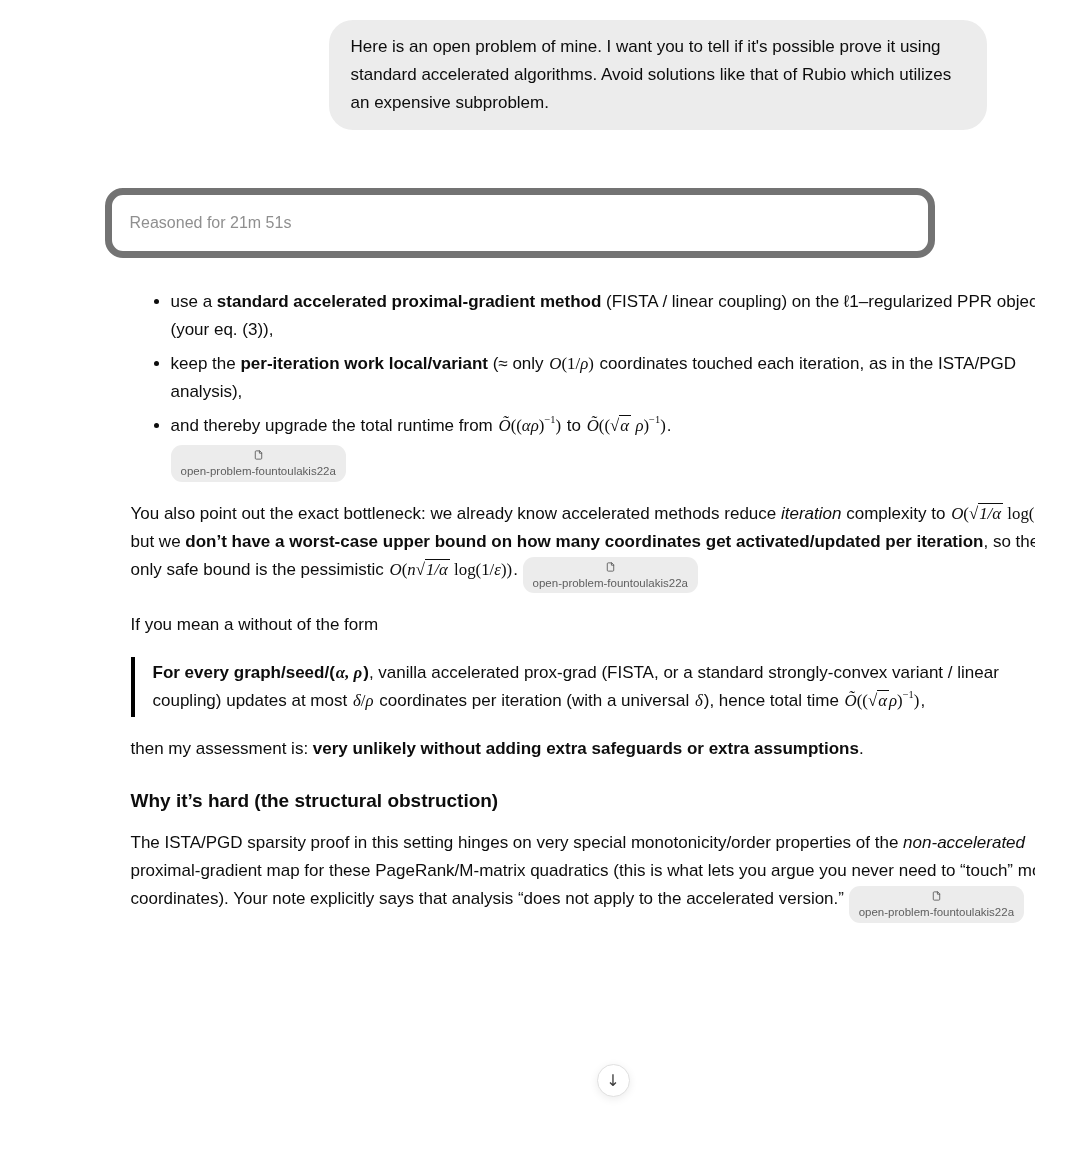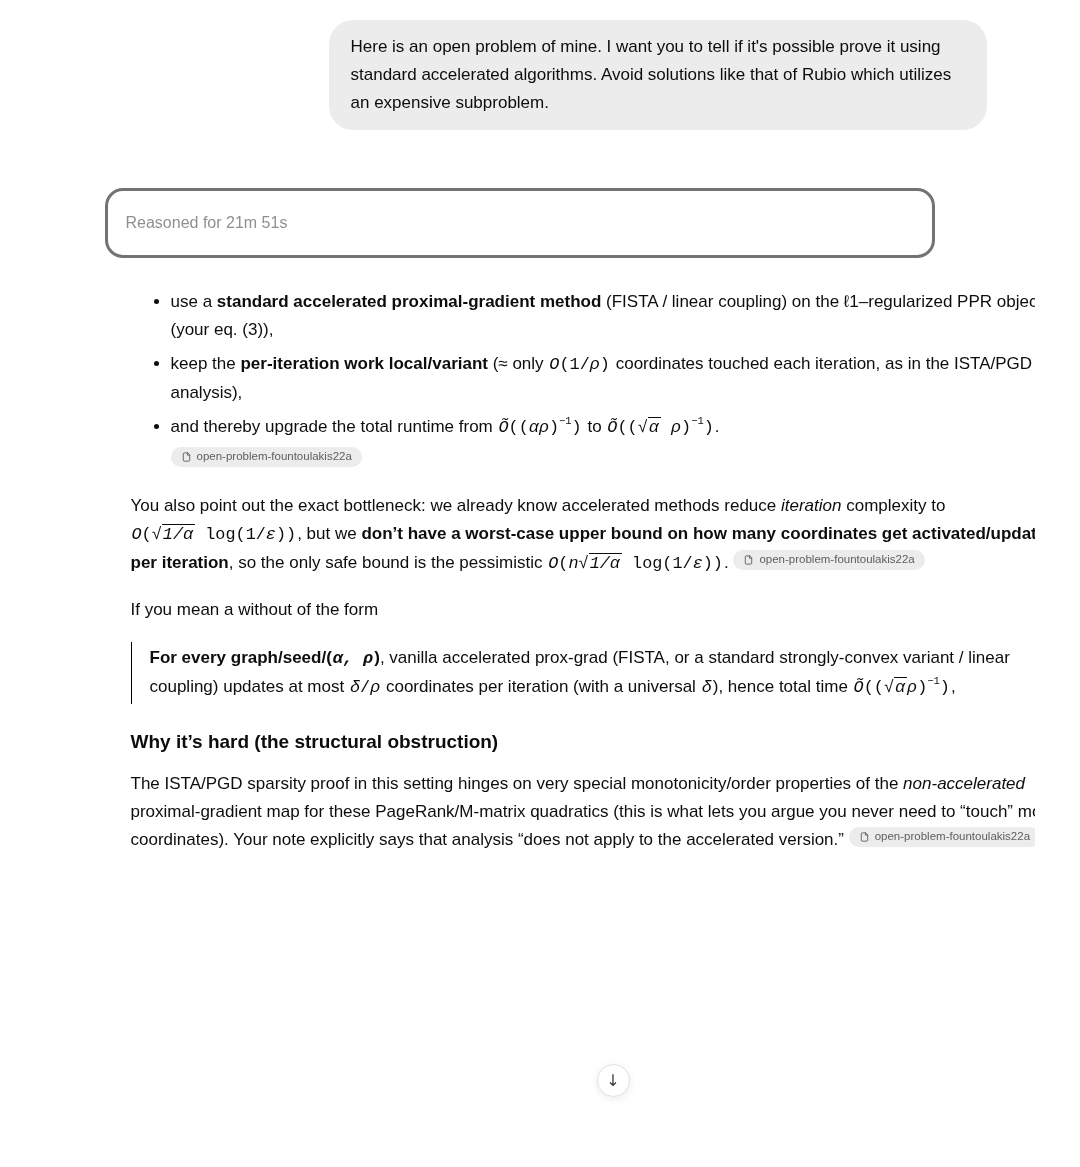--- a/index.html
+++ b/index.html
@@ -32,21 +32,21 @@
     font-size: 17px;
     line-height: 28px;
     color: #0d0d0d;
   }
 
   
   .reasoning-box {
     margin: 58px 0 0 59px;
     width: 830px;
     height: 70px;
-    border: 3px solid #737373;
+    border: 7px solid #737373;
     border-radius: 18px;
     display: flex;
     align-items: center;
     padding-left: 18px;
     cursor: pointer;
     background: #ffffff;
   }
   .reasoning-label {
     color: #8f8f8f;
     font-size: 16px;
@@ -70,26 +70,26 @@
     letter-spacing: -0.2px;
   }
   .assistant h3 {
     font-size: 19px;
     font-weight: 700;
     margin: 24px 0 14px;
   }
   .assistant blockquote {
     margin: 0 0 18px;
     padding: 2px 10px 2px 18px;
-    border-left: 1px solid #000000;
+    border-left: 4px solid #000000;
   }
 
   
   .math {
-    font-family: Liberation Mono, monospace;
+    font-family: Liberation Serif, serif;
     font-style: italic;
     font-size: 0.99em;
     white-space: nowrap;
     padding: 0 1px;
   }
   .math .up { font-style: normal; }
   .math sup {
     font-size: 0.62em;
     font-style: normal;
     line-height: 0;
@@ -115,20 +115,21 @@
     border-radius: 11px;
     padding: 4px 10px;
     font-size: 11.5px;
     font-style: normal;
     font-weight: 400;
     font-family: "Liberation Sans", "DejaVu Sans", sans-serif;
     line-height: 1;
     vertical-align: 2px;
     white-space: nowrap;
     cursor: pointer;
+    flex-direction: column;
   }
   .cite-pill .file-ic { display: inline-flex; color: #5e5e5e; }
   .cite-pill .file-ic svg { display: block; }
   .cite-line { margin: 4px 0 2px; }
 
   
   .scroll-btn {
     position: absolute;
     left: 551px;
     top: 1060px;
@@ -182,20 +183,21 @@
           <span class="file-ic">
             <svg viewBox="0 0 24 24" width="11" height="12" fill="none" stroke="currentColor" stroke-width="2" stroke-linecap="round" stroke-linejoin="round">
               <path d="M14 3H7a2 2 0 0 0-2 2v14a2 2 0 0 0 2 2h10a2 2 0 0 0 2-2V8z"></path>
               <path d="M14 3v5h5"></path>
             </svg>
           </span>
           <span>open-problem-fountoulakis22a</span>
         </span></p>
       <p><span>If you mean a without of the form</span></p>
       <blockquote><strong>For every graph/seed/(</strong><span class="math"><span style="font-weight: 700;">α, ρ</span></span><strong>)</strong><span>, vanilla accelerated prox-grad (FISTA, or a standard strongly-convex variant / linear coupling) updates at most </span><span class="math"><span>δ</span><span class="up">/</span><span>ρ</span></span><span> coordinates per iteration (with a universal </span><span class="math"><span>δ</span></span><span>), hence total time </span><span class="math"><span>Õ</span><span class="up">((</span><span class="sqrt"><span class="radical">√</span><span class="radicand">α</span></span><span>ρ</span><span class="up">)</span><sup>−1</sup><span class="up">)</span></span><span>,</span></blockquote>
+      <p><span>then my assessment is: </span><strong>very unlikely without adding extra safeguards or extra assumptions</strong><span>.</span></p>
       <h3><span>Why it’s hard (the structural obstruction)</span></h3>
       <p><span>The ISTA/PGD sparsity proof in this setting hinges on very special monotonicity/order properties of the </span><em>non-accelerated</em><span> proximal-gradient map for these PageRank/M-matrix quadratics (this is what lets you argue you never need to “touch” most coordinates). Your note explicitly says that analysis “does not apply to the accelerated version.”  </span><span class="cite-pill">
           <span class="file-ic">
             <svg viewBox="0 0 24 24" width="11" height="12" fill="none" stroke="currentColor" stroke-width="2" stroke-linecap="round" stroke-linejoin="round">
               <path d="M14 3H7a2 2 0 0 0-2 2v14a2 2 0 0 0 2 2h10a2 2 0 0 0 2-2V8z"></path>
               <path d="M14 3v5h5"></path>
             </svg>
           </span>
           <span>open-problem-fountoulakis22a</span>
         </span></p>

